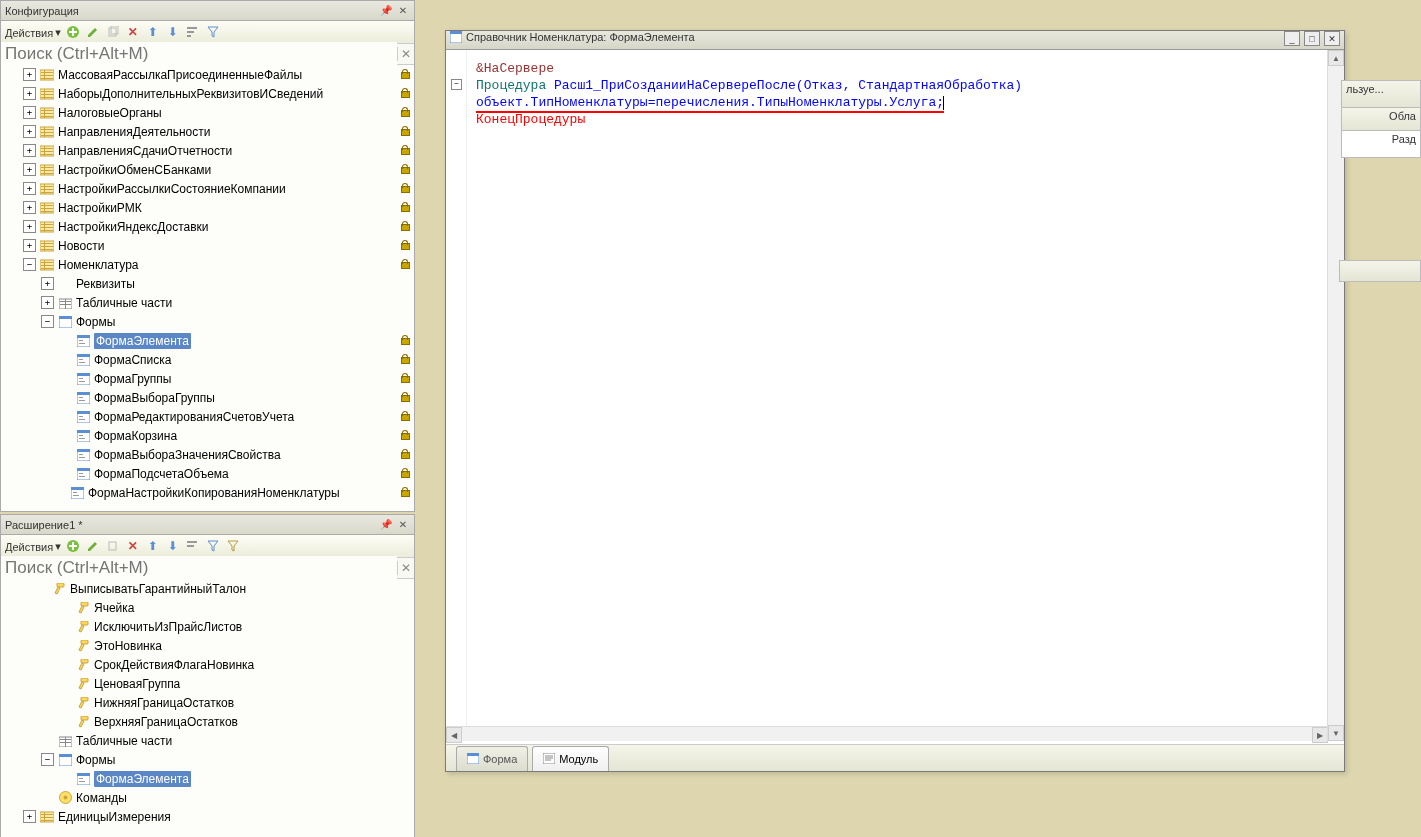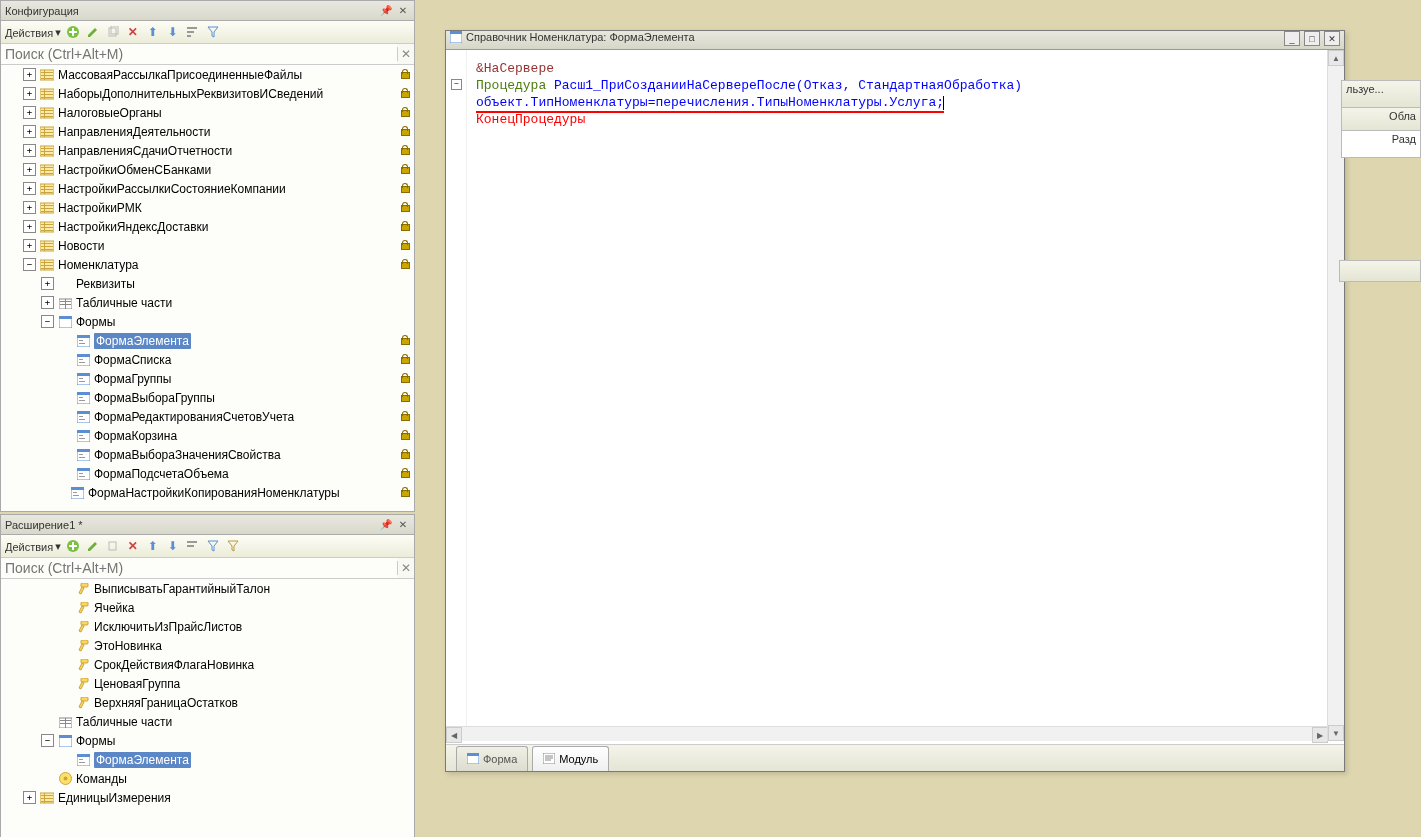--- a/index.html
+++ b/index.html
@@ -4,21 +4,21 @@
 <style>
 html,body{margin:0;padding:0;font-family:"Segoe UI",Tahoma,Arial,sans-serif;font-size:12px;background:#DED6AE;overflow:hidden;height:837px;width:1421px;position:relative}
 .panel{position:absolute;background:#F9F9F4;border:1px solid #AAA}
 .panel-title{height:17px;background:linear-gradient(#E8E8E0,#D8D8CA);border-bottom:1px solid #AAA;font-size:11px;color:#333;padding:1px 4px;display:flex;align-items:center;justify-content:space-between}
 .panel-title .title-buttons{display:flex;gap:2px}
 .title-buttons span{width:14px;height:14px;display:inline-flex;align-items:center;justify-content:center;font-size:10px;color:#555;cursor:pointer}
 .toolbar{height:22px;background:linear-gradient(#FDFDF5,#ECECDA);border-bottom:1px solid #CCC;display:flex;align-items:center;padding:0 4px;gap:4px}
 .toolbar .btn{width:16px;height:16px;display:inline-flex;align-items:center;justify-content:center;cursor:pointer}
 .toolbar .actions-label{color:#333;font-size:11px;cursor:pointer;display:flex;align-items:flex-end;gap:2px}
 .search-bar{height:20px;border-bottom:1px solid #CCC;display:flex;align-items:center}
-.search-bar input{flex:1;border:none;background:#FDFDFA;padding:2px 4px;font-size:14px;color:#999;outline:none}
+.search-bar input{flex:1;border:none;background:#FDFDFA;padding:2px 4px;font-size:17px;color:#999;outline:none}
 .search-bar .clear{width:16px;text-align:center;color:#888;cursor:pointer;border-left:1px solid #CCC}
 .tree{overflow-y:auto;overflow-x:hidden;background:#FDFDFA}
 .tree-row{height:19px;display:flex;align-items:center;padding-right:4px;white-space:nowrap;position:relative}
 .tree-row .expand{width:11px;height:11px;border:1px solid #888;background:#FFF;margin-right:3px;display:inline-flex;align-items:center;justify-content:center;font-size:9px;line-height:1;cursor:pointer;flex-shrink:0;font-family:monospace}
 .tree-row .no-exp{width:13px;margin-right:3px;flex-shrink:0}
 .tree-row .icon{width:16px;height:16px;margin-right:3px;flex-shrink:0;display:inline-flex;align-items:center;justify-content:center}
 .tree-row .label{flex-shrink:0}
 .tree-row .lock{margin-left:auto;width:14px;flex-shrink:0;text-align:right}
 .tree-row.selected .label{background:#5B87C7;color:#FFF;padding:1px 2px;border-radius:1px}
 
@@ -441,21 +441,21 @@
         <svg width="12" height="12">
           <path d="M1 1h10L7 6v5l-2-1V6z" fill="none" stroke="#B89A3E"></path>
         </svg>
       </span>
   </div>
   <div class="search-bar">
     <input placeholder="Поиск (Ctrl+Alt+M)" style="">
     <span class="clear">✕</span>
   </div>
   <div class="tree" id="tree2" style="height:259px">
-      <div class="tree-row" style="padding-left: 58px;">
+      <div class="tree-row" style="padding-left: 34px;">
         <span class="no-exp"></span>
         <span class="icon">
           <svg width="12" height="12">
             <rect x="4" y="0" width="7" height="4" rx="1" fill="#FFD65C" stroke="#C9A53E"></rect>
             <path d="M5 4L2 10l2 1 3-6z" fill="#FFD65C" stroke="#C9A53E"></path>
           </svg>
         </span>
         <span class="label">ВыписыватьГарантийныйТалон</span>
       </div>
       <div class="tree-row" style="padding-left: 58px;">
@@ -500,20 +500,30 @@
       </div>
       <div class="tree-row" style="padding-left: 58px;">
         <span class="no-exp"></span>
         <span class="icon">
           <svg width="12" height="12">
             <rect x="4" y="0" width="7" height="4" rx="1" fill="#FFD65C" stroke="#C9A53E"></rect>
             <path d="M5 4L2 10l2 1 3-6z" fill="#FFD65C" stroke="#C9A53E"></path>
           </svg>
         </span>
         <span class="label">ЦеноваяГруппа</span>
+      </div>
+      <div class="tree-row" style="padding-left: 58px;">
+        <span class="no-exp"></span>
+        <span class="icon">
+          <svg width="12" height="12">
+            <rect x="4" y="0" width="7" height="4" rx="1" fill="#FFD65C" stroke="#C9A53E"></rect>
+            <path d="M5 4L2 10l2 1 3-6z" fill="#FFD65C" stroke="#C9A53E"></path>
+          </svg>
+        </span>
+        <span class="label">НижняяГраницаОстатков</span>
       </div>
       <div class="tree-row" style="padding-left: 58px;">
         <span class="no-exp"></span>
         <span class="icon">
           <svg width="12" height="12">
             <rect x="4" y="0" width="7" height="4" rx="1" fill="#FFD65C" stroke="#C9A53E"></rect>
             <path d="M5 4L2 10l2 1 3-6z" fill="#FFD65C" stroke="#C9A53E"></path>
           </svg>
         </span>
         <span class="label">ВерхняяГраницаОстатков</span>
@@ -589,21 +599,21 @@
       <span>_</span>
       <span>□</span>
       <span>✕</span>
     </span>
   </div>
   <div class="code-area">
     <div class="code-gutter">
       <div class="fold-btn" style="top:29px">−</div>
     </div>
     <div class="code-text"><span style="color:#963232">&amp;НаСервере</span>
-<span style="color:#4d7c0f">Процедура</span><span style="color:#0000FF"> Расш1_ПриСозданииНаСервереПосле(Отказ, СтандартнаяОбработка)</span>
+<span style="color:#0f766e">Процедура</span><span style="color:#0000FF"> Расш1_ПриСозданииНаСервереПосле(Отказ, СтандартнаяОбработка)</span>
 <span style="color:#0000FF;border-bottom:2px solid #FF0000;padding-bottom:1px">объект.ТипНоменклатуры=перечисления.ТипыНоменклатуры.Услуга;</span><span class="cursor-caret"></span>
 <span style="color:#FF0000">КонецПроцедуры</span></div>
   </div>
   <div class="scrollbar-h" style="display:flex;justify-content:space-between">
       <span class="sb-arrow">◀</span>
       <span class="sb-arrow">▶</span>
     </div>
   <div class="scrollbar-v" style="display:flex;flex-direction:column;justify-content:space-between">
       <span class="sb-arrow">▲</span>
       <span class="sb-arrow">▼</span>

